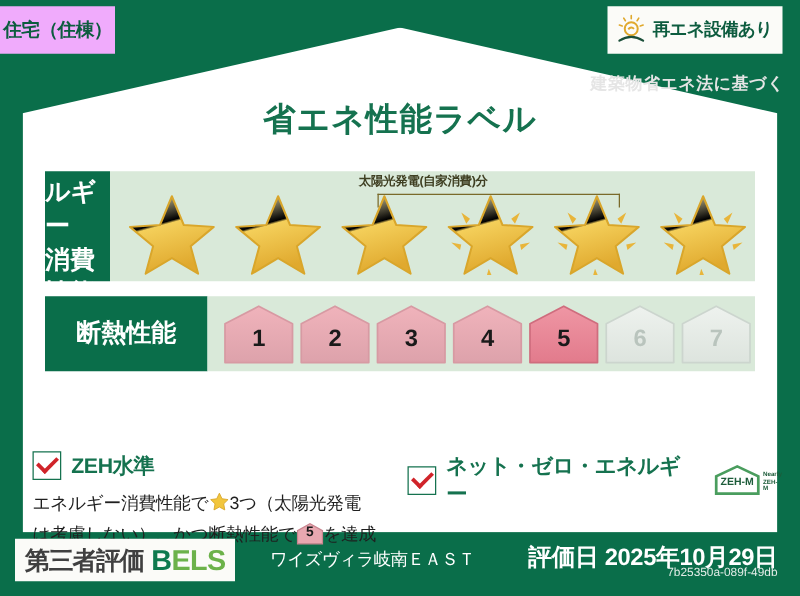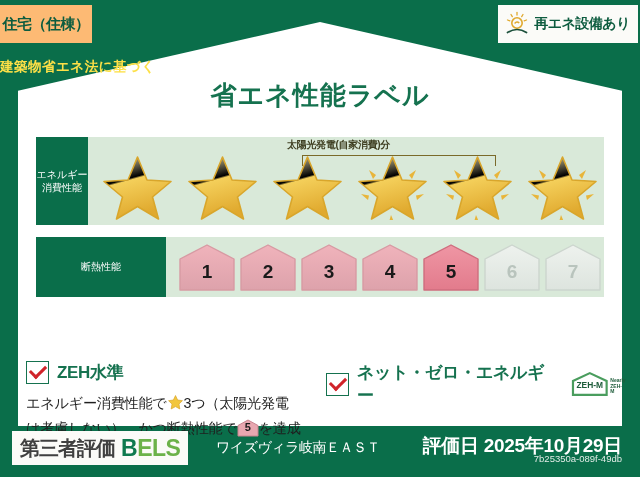--- a/index.html
+++ b/index.html
@@ -14,50 +14,50 @@
   
   .house{
     position:absolute;left:18px;top:22px;width:604px;height:404px;
     background:#ffffff;
     clip-path:polygon(0% 17%, 50% 0%, 100% 17%, 100% 100%, 0% 100%);
   }
 
   
   .tag-dwelling{
     position:absolute;left:0px;top:5px;width:92px;height:38px;
-    background:#fdba74;display:flex;align-items:center;justify-content:center;
+    background:#f0abfc;display:flex;align-items:center;justify-content:center;
     color:#0d5c3f;font-size:15px;font-weight:bold;letter-spacing:-0.5px;
   }
   
   .tag-renew{
-    position:absolute;right:2px;top:5px;height:38px;
+    position:absolute;right:14px;top:5px;height:38px;
     background:#fbfbf8;display:flex;align-items:center;gap:4px;
     padding:0 8px 0 6px;
     color:#0d5c3f;font-size:14px;font-weight:bold;letter-spacing:-0.5px;
   }
   .sun-ico{width:26px;height:26px;display:block;}
 
   
   .title-sub{
-    position:absolute;left:0;right:0;top:58px;text-align:left;
-    color:#fde047;font-size:13.5px;font-weight:bold;letter-spacing:0.5px;
+    position:absolute;left:0;right:12px;top:58px;text-align:right;
+    color:#e5e5e5;font-size:13.5px;font-weight:bold;letter-spacing:0.5px;
   }
   .title-main{
     position:absolute;left:0;right:0;top:78px;text-align:center;
     color:#15724f;font-size:26px;font-weight:bold;letter-spacing:1px;
   }
 
   
   .row{position:absolute;display:flex;align-items:stretch;}
   .row-energy{left:36px;top:137px;width:568px;height:88px;}
   .row-insul {left:36px;top:237px;width:568px;height:60px;}
   .row-cap{
     background:#0a6e4a;color:#fff;width:130px;
     display:flex;flex-direction:column;align-items:center;justify-content:center;
-    font-size:10px;font-weight:normal;letter-spacing:0px;line-height:1.35;
+    font-size:20px;font-weight:bold;letter-spacing:0px;line-height:1.35;
   }
   .row-body{
     flex:1;background:#d9e9d9;position:relative;
     display:flex;align-items:center;
   }
 
   
   .stars{display:flex;align-items:center;gap:2px;padding-left:8px;margin-top:6px;}
   .star-wrap{position:relative;width:83px;height:72px;}
   .star-wrap svg{position:absolute;left:0;top:0;}

